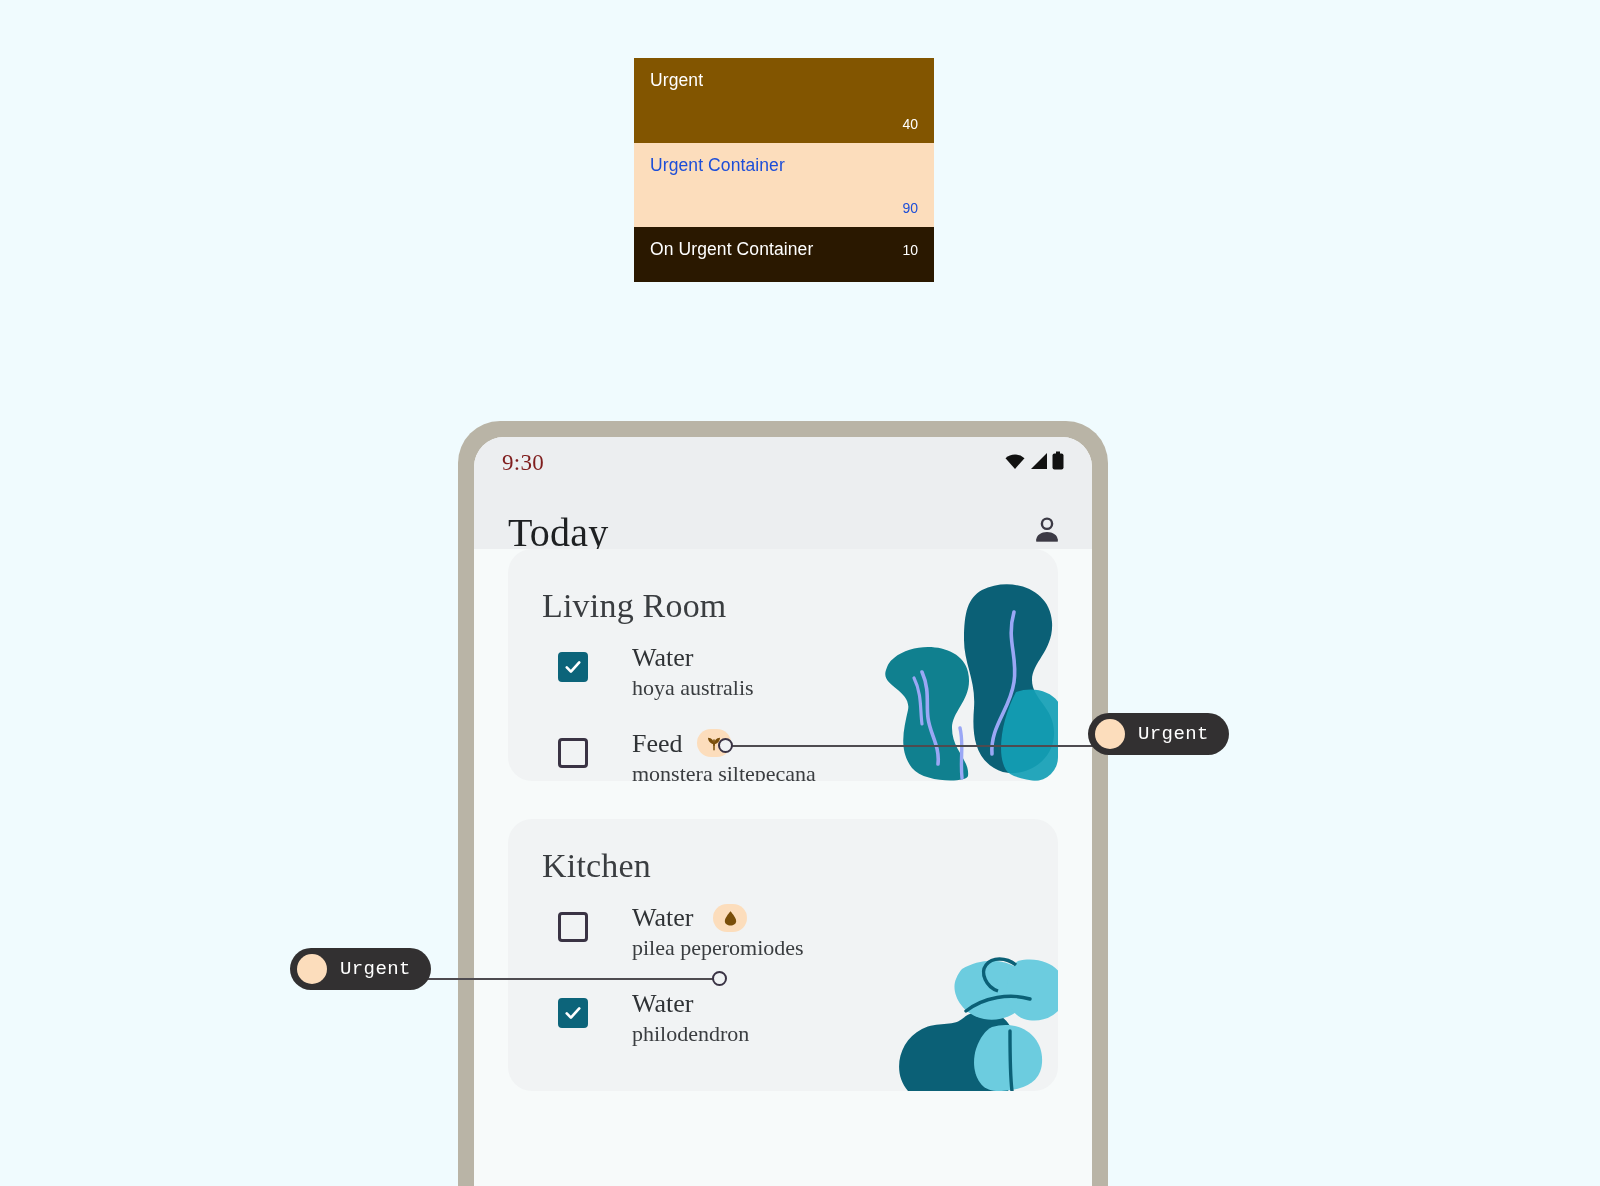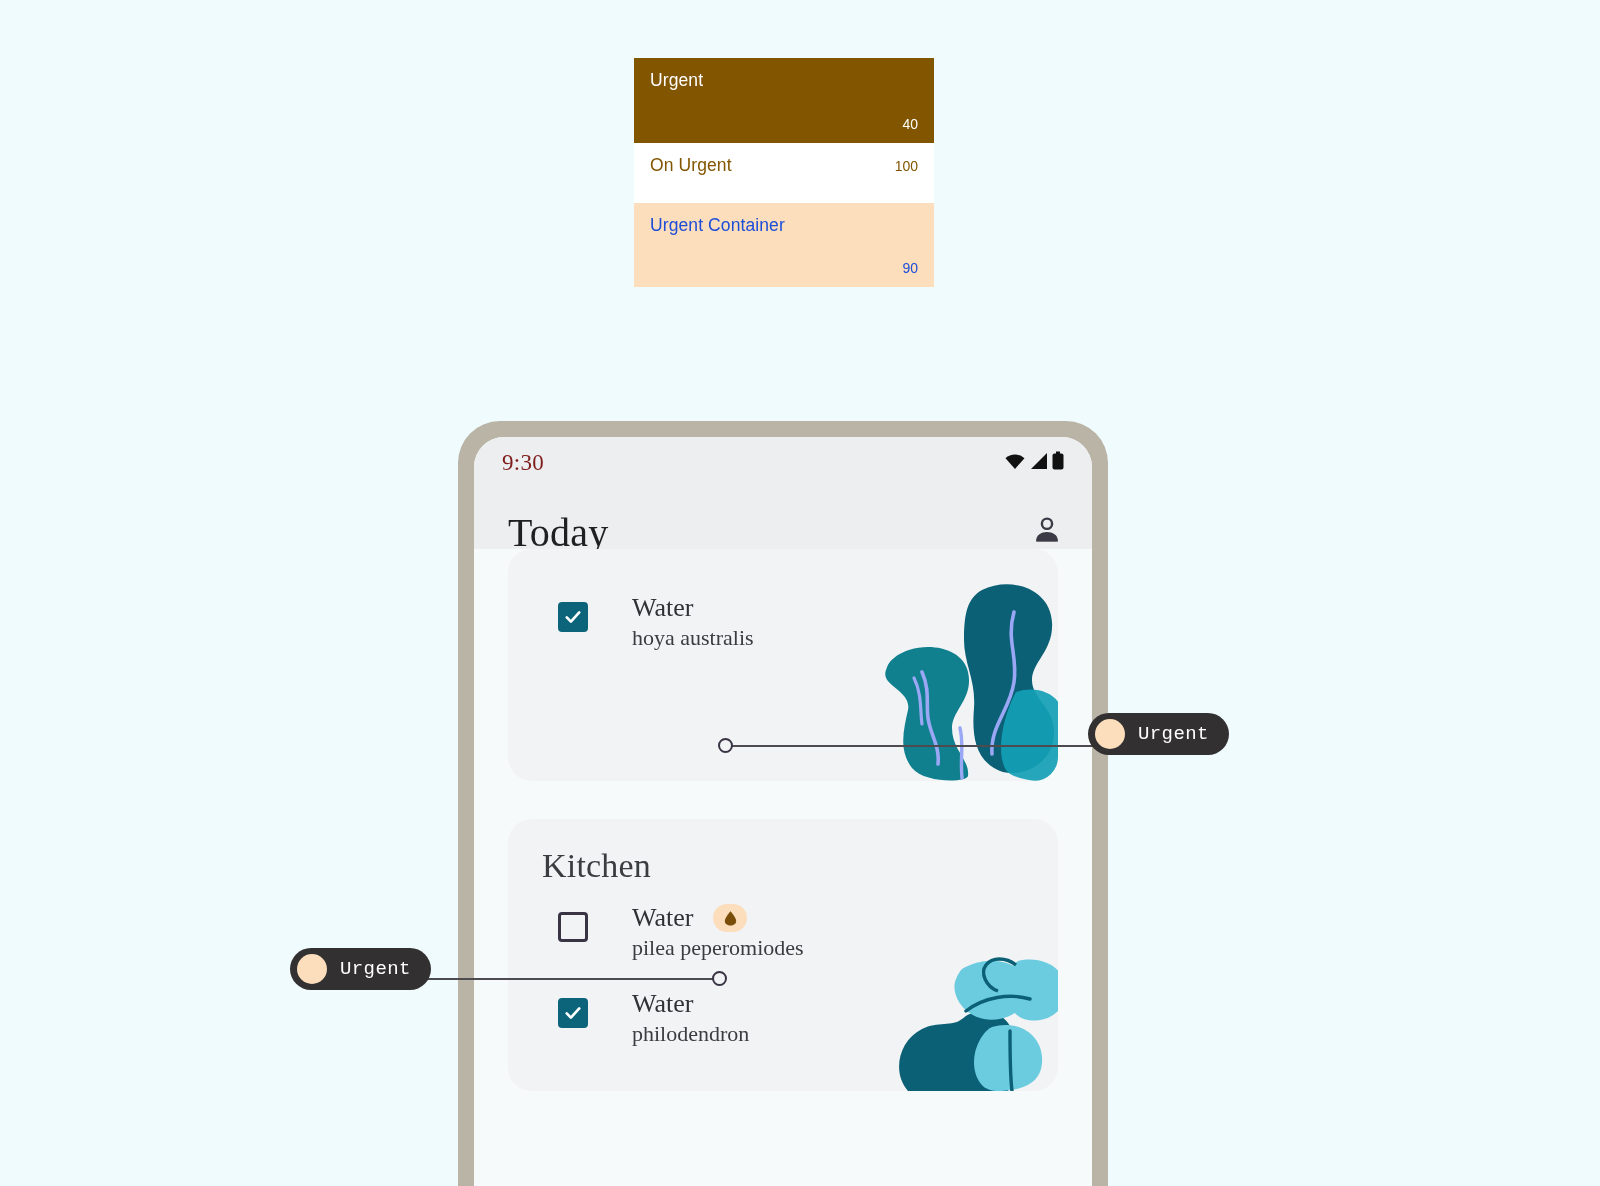--- a/index.html
+++ b/index.html
@@ -205,30 +205,30 @@
 
 <div id="stage">
 
   <div id="swatch-stack">
 
     <div class="swatch-row sw-urgent" style="background:#825500;color:#ffffff">
       <div class="swatch-name">Urgent</div>
       <div class="swatch-val">40</div>
     </div>
 
-    <div class="swatch-row sw-onurgent" style="background:#ffffff;color:#825500">
-      <div class="swatch-name">On Urgent</div>
-      <div class="swatch-val">100</div>
-    </div>
 
     <div class="swatch-row sw-container" style="background:#fcddbc;color:#1d4ed8">
       <div class="swatch-name">Urgent Container</div>
       <div class="swatch-val">90</div>
     </div>
 
+    <div class="swatch-row sw-oncontainer" style="background:#2a1800;color:#ffffff">
+      <div class="swatch-name">On Urgent Container</div>
+      <div class="swatch-val">10</div>
+    </div>
   </div>
 
   <div id="phone">
     <div id="screen">
 
       <div id="status-bar">
         <div id="clock">9:30</div>
         <div id="status-icons">
           <span>
             <svg width="22" height="18" viewBox="0 0 22 18">
@@ -274,37 +274,55 @@
                        C24 96 26 93 30 90 Z" fill="#10808f"></path>
               <path d="M152 124 C176 116 200 128 200 152 L200 212 C200 215 150 215 142 202
                        C132 186 138 150 152 124 Z" fill="#13a0b5" opacity="0.92"></path>
               <path d="M150 44 C142 72 154 88 150 114 C146 142 126 158 128 186" stroke="#9aa7f5" stroke-width="3.6" fill="none" stroke-linecap="round"></path>
               <path d="M58 104 C66 122 62 136 64 150 C66 166 76 178 74 196" stroke="#9aa7f5" stroke-width="3.6" fill="none" stroke-linecap="round"></path>
               <path d="M50 110 C58 126 56 142 58 156" stroke="#9aa7f5" stroke-width="3.2" fill="none" stroke-linecap="round"></path>
               <path d="M96 160 C100 176 96 190 98 210" stroke="#9aa7f5" stroke-width="3.4" fill="none" stroke-linecap="round"></path>
             </svg>
           </div>
 
+          <div class="card-title">Living Room</div>
 
           <div class="task-list">
 
             <div class="task-row">
               <div class="cbox checked">
                 <svg width="20" height="20" viewBox="0 0 24 24">
                     <path d="M4.5 12.5 L9.5 17.5 L19.5 6.5" stroke="#ffffff" stroke-width="3.2" fill="none" stroke-linecap="round" stroke-linejoin="round"></path>
                   </svg>
               </div>
               <div class="task-text">
                 <div class="task-name">
                   <span>Water</span>
                 </div>
                 <div class="task-sub">hoya australis</div>
               </div>
             </div>
 
+            <div class="task-row">
+              <div class="cbox unchecked"></div>
+              <div class="task-text">
+                <div class="task-name">
+                  <span>Feed</span>
+                  <span class="badge">
+                    <svg width="20" height="18" viewBox="0 0 24 24">
+                      <path d="M12 21 L12 13" stroke="#7a4e09" stroke-width="2" stroke-linecap="round"></path>
+                      <path d="M12 14 C7 13 4 9 4 5 C9 5 12 9 12 14 Z" fill="#7a4e09"></path>
+                      <path d="M12 14 C17 13 20 9 20 5 C15 5 12 9 12 14 Z" fill="#7a4e09"></path>
+                      <path d="M12 15 L12 8" stroke="#7a4e09" stroke-width="2.2" stroke-linecap="round"></path>
+                    </svg>
+                  </span>
+                </div>
+                <div class="task-sub">monstera siltepecana</div>
+              </div>
+            </div>
 
           </div>
         </div>
 
         <div class="card" id="card-kitchen">
 
           <div class="plant-art" style="width:200px;height:160px;right:-8px;bottom:0;">
             <svg width="200" height="160" viewBox="0 0 200 160">
               <path d="M42 160 C26 142 32 110 56 98 C72 90 86 96 96 88 C110 76 132 78 142 92
                        C156 110 152 140 142 160 Z" fill="#0b6076"></path>

